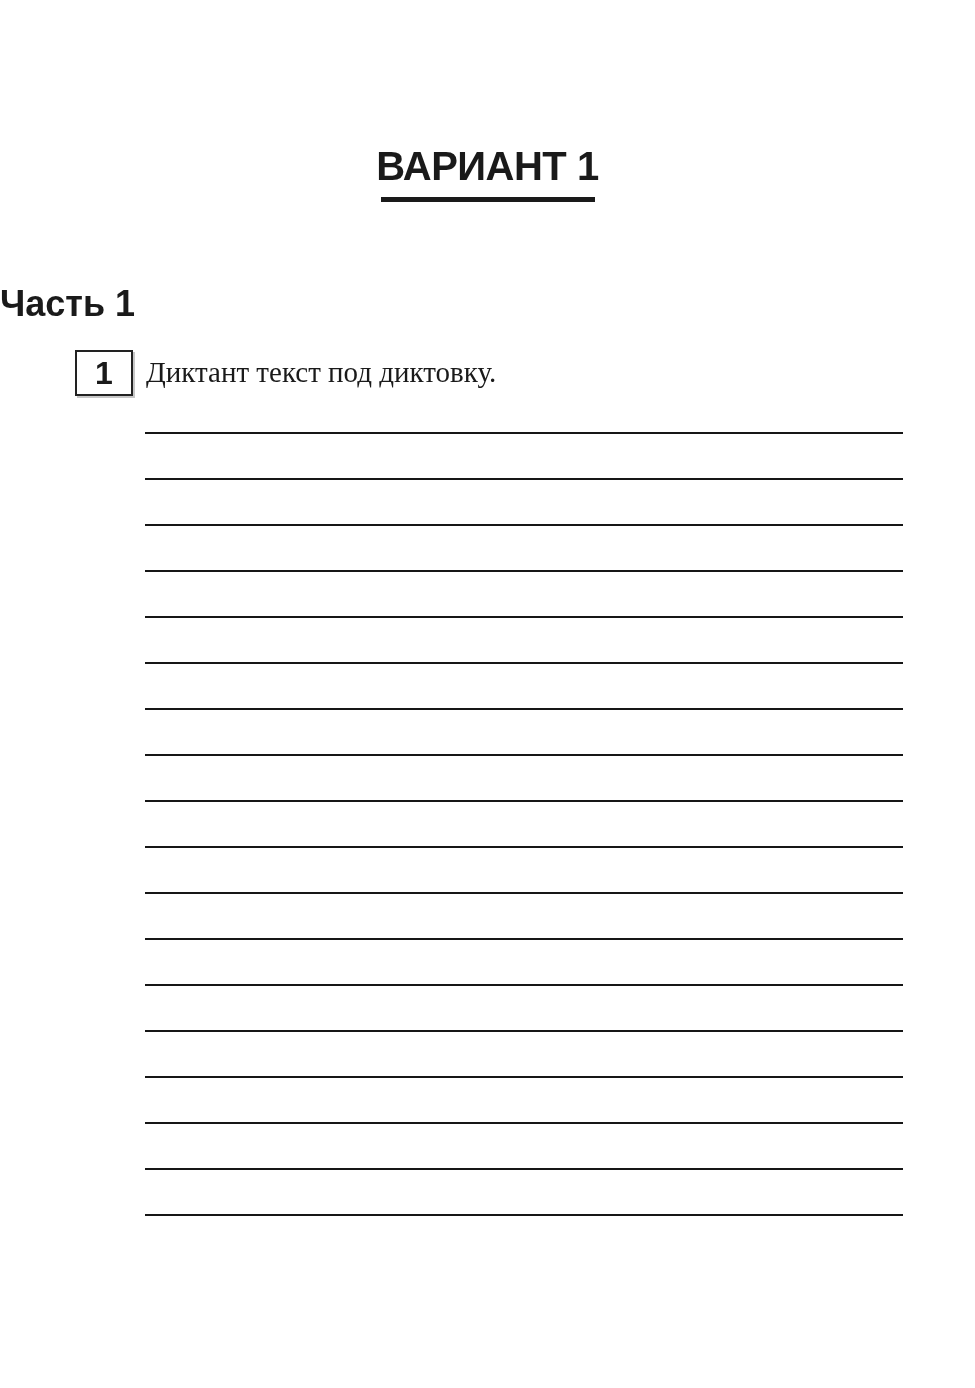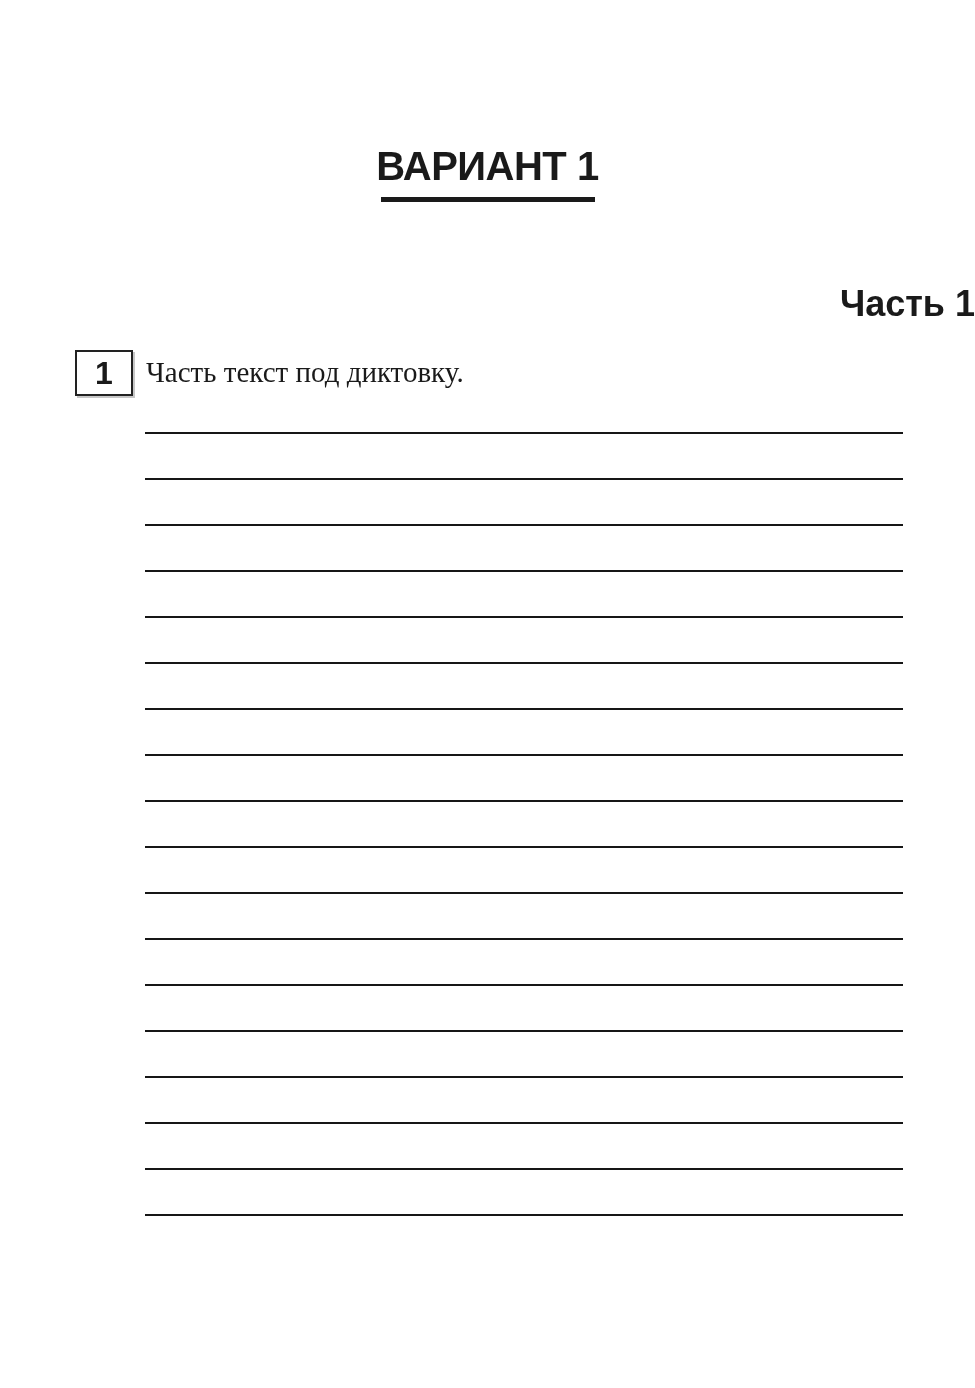--- a/index.html
+++ b/index.html
@@ -35,21 +35,21 @@
     margin:11px auto 0;
     height:2px;             
     border-top:3px solid var(--ink);
     border-bottom:2px solid var(--ink);
   }
   .part-heading{
     margin:84px 0 0;
     font-size:36px;
     font-weight:bold;
     line-height:1;
-    text-align:right;
+    text-align:left;
     color:var(--ink);
   }
   .section-heading{
     margin:42px 0 0;
     font-size:28px;
     font-weight:bold;
     line-height:1;
     text-align:center;
     color:var(--ink);
   }
@@ -101,21 +101,21 @@
 
   <div class="title-underline"></div>
 
   <h2 class="part-heading">Часть 1</h2>
 
 
   <div class="task-row">
     <div class="task-num-box">
       <span class="task-num">1</span>
     </div>
-    <div class="task-text">Часть текст под диктовку.</div>
+    <div class="task-text">Диктант текст под диктовку.</div>
   </div>
 
   <div class="writing-lines">
     <div class="write-line"></div>
   <div class="write-line"></div>
       <div class="write-line"></div>
       <div class="write-line"></div>
       <div class="write-line"></div>
       <div class="write-line"></div>
       <div class="write-line"></div>

